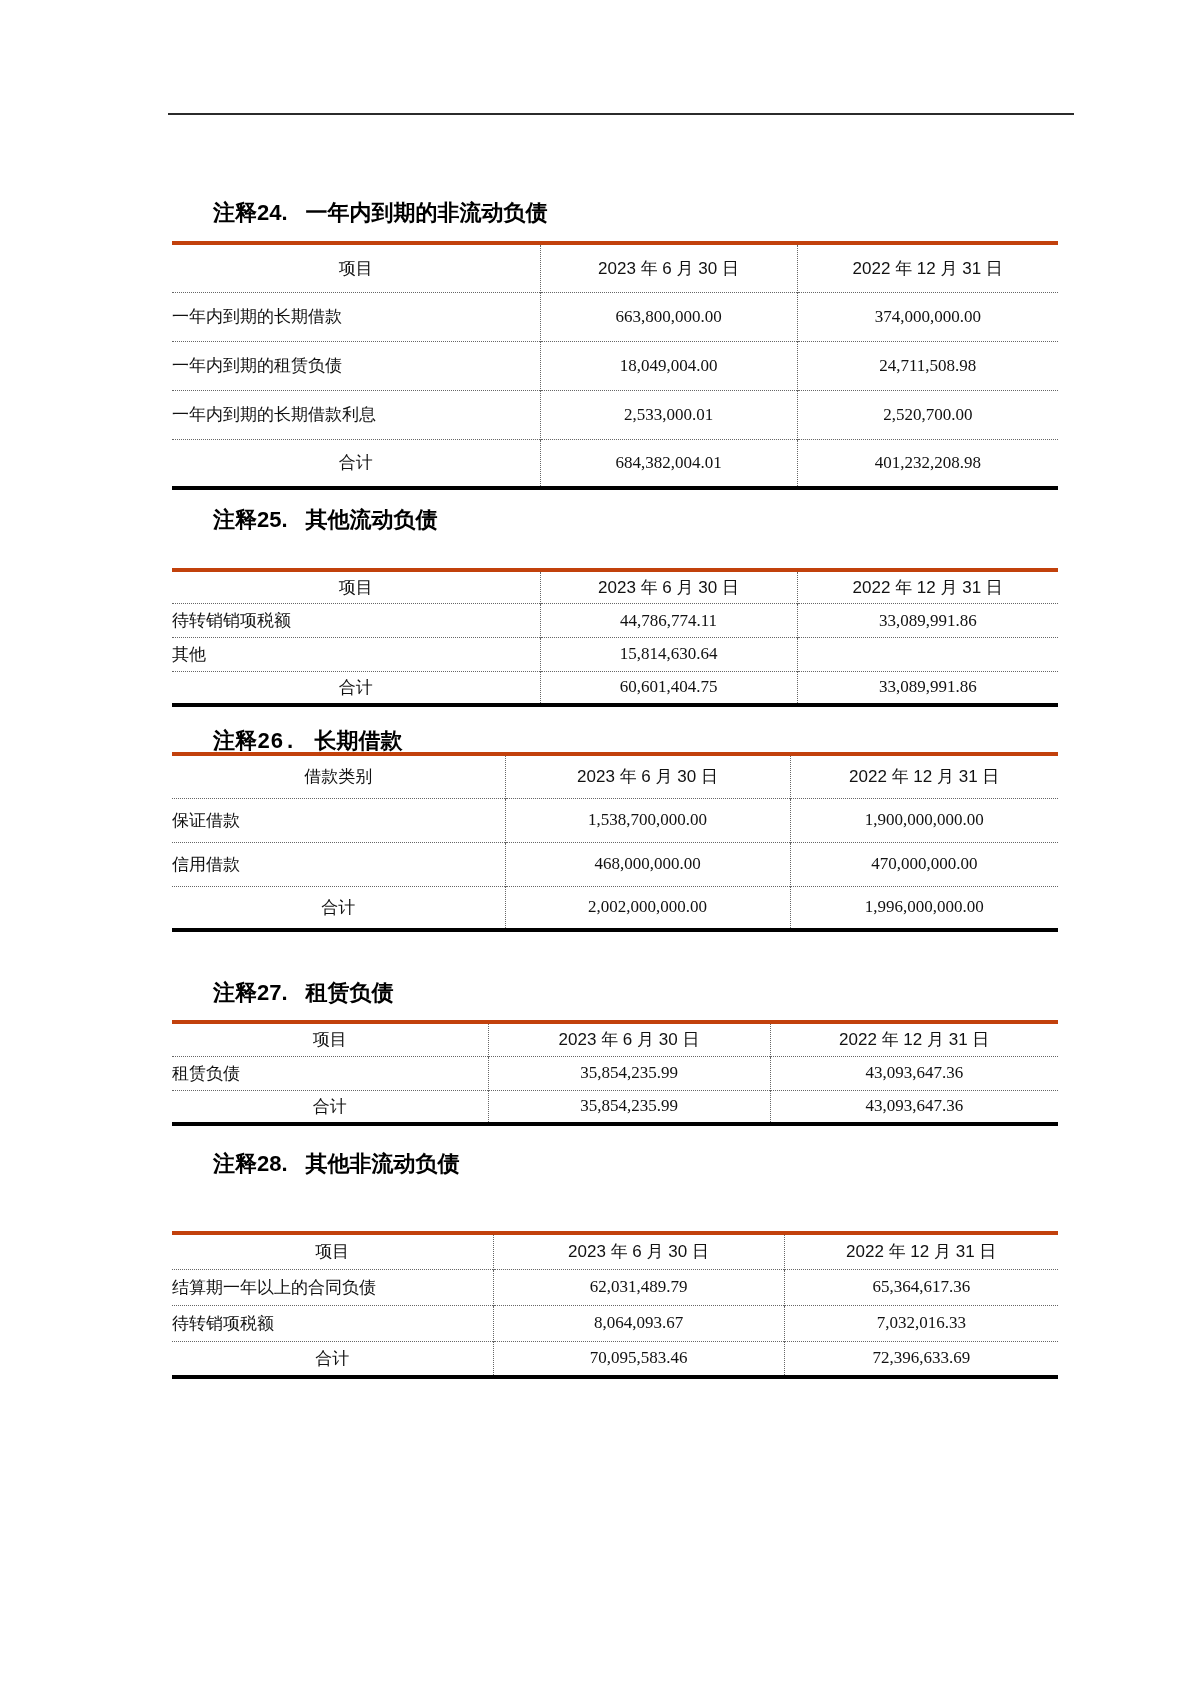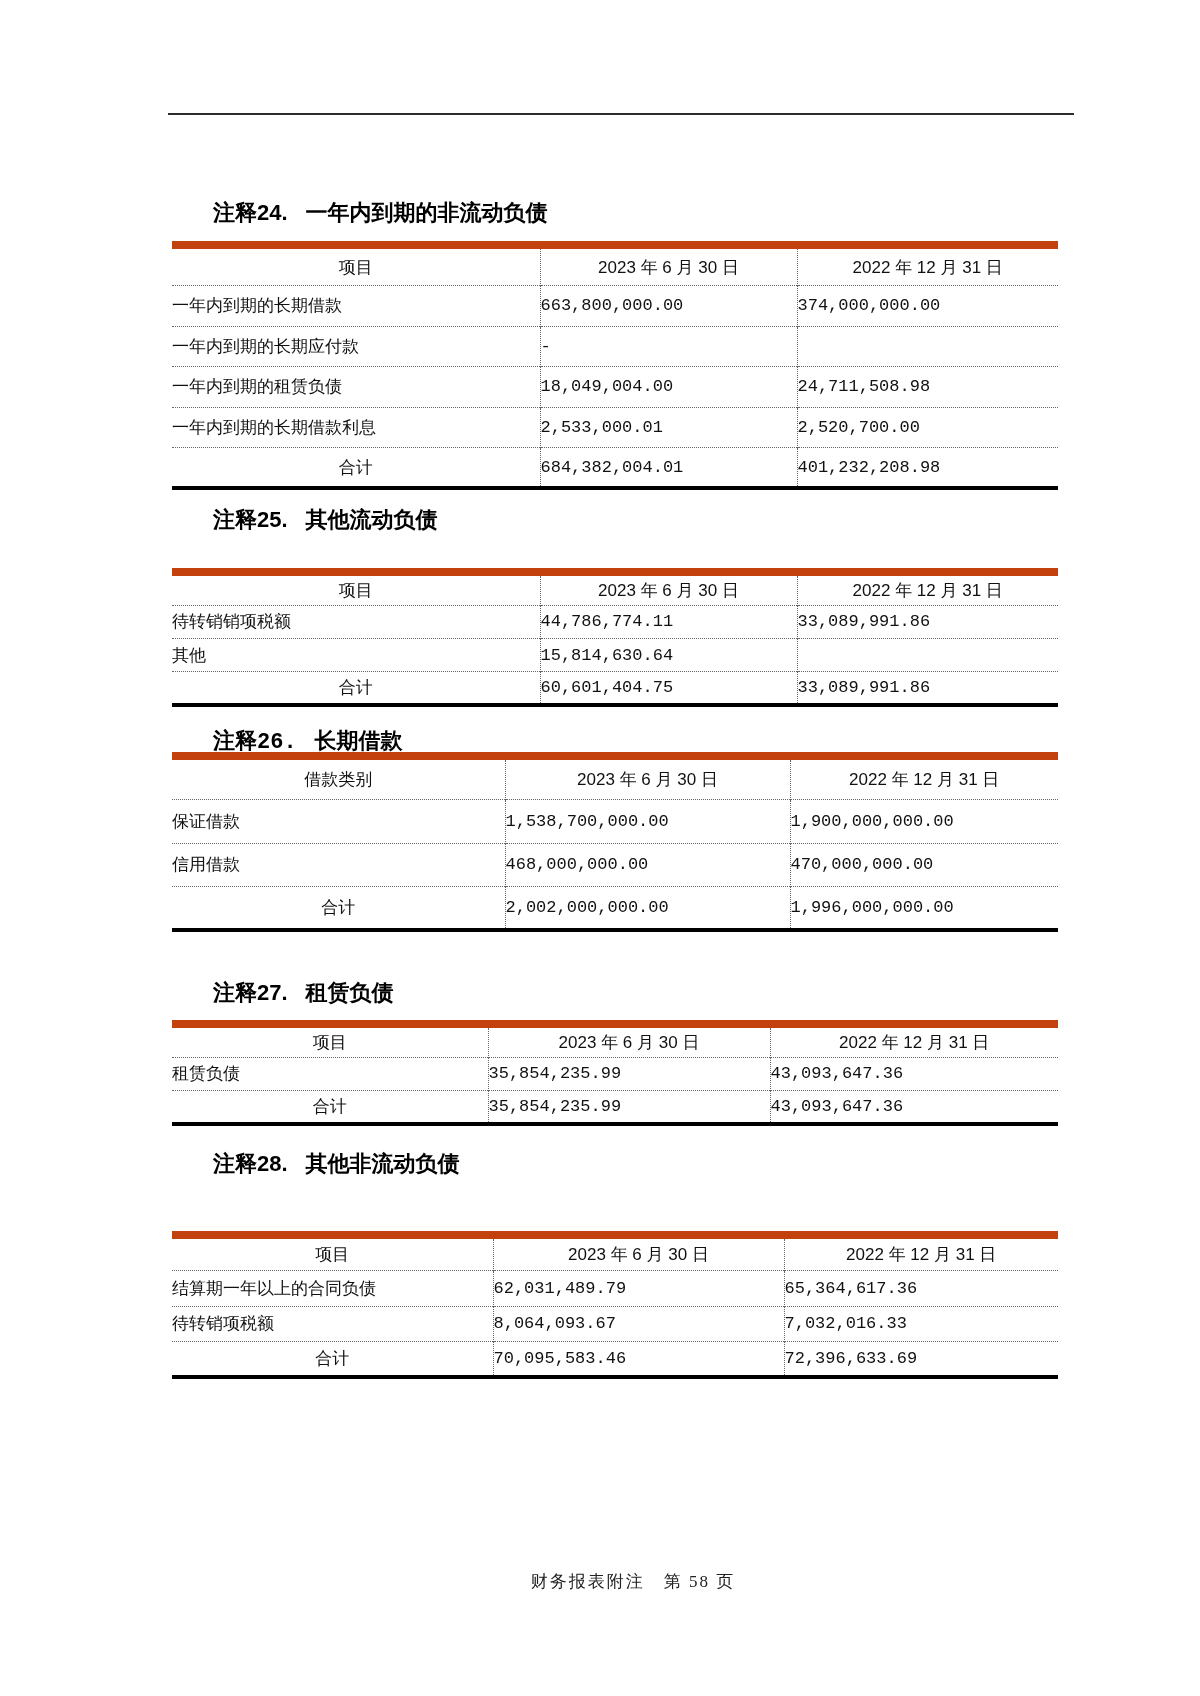--- a/index.html
+++ b/index.html
@@ -6,29 +6,29 @@
   #page{position:relative;width:1200px;height:1696px;background:#ffffff;overflow:hidden;
         font-family:"Liberation Serif","DejaVu Serif",serif;color:#111;}
 
   .top-rule{position:absolute;left:168px;top:113px;width:906px;height:2px;background:#2b2b2b;}
 
   .sec-heading{position:absolute;left:213px;font-family:"Liberation Sans","DejaVu Sans",sans-serif;
                font-weight:bold;font-size:22px;line-height:28px;color:#000;white-space:nowrap;}
   .sec-heading .sec-label{margin-right:18px;}
 
   table.fin{position:absolute;left:172px;width:886px;border-collapse:collapse;table-layout:fixed;
-            border-top:8px solid #c2410c;border-bottom:4px solid #000;}
+            border-top:4px solid #c2410c;border-bottom:4px solid #000;}
   table.fin td{padding:0;vertical-align:middle;font-size:17px;color:#111;overflow:hidden;}
   table.fin tr + tr td{border-top:1px dotted #666;}
   table.fin td + td{border-left:1px dotted #666;}
 
   td.lbl{text-align:left;padding-left:11px;font-family:"Liberation Serif","DejaVu Serif",serif;}
   td.ctr{text-align:center;font-family:"Liberation Serif","DejaVu Serif",serif;}
   td.date{text-align:center;font-family:"Liberation Sans","DejaVu Sans",sans-serif;}
-  td.num{text-align:left;padding-right:11px;font-family:Liberation Mono, monospace;}
+  td.num{text-align:center;padding-right:11px;font-family:Liberation Serif, serif;}
   tr.total-row td.lbl{text-align:center;padding-left:0;}
 
   #t24{top:241px;height:249px;} #t24 tr{height:34px;}
   #t25{top:568px;height:139px;} #t25 tr{height:33px;}
   #t26{top:752px;height:180px;} #t26 tr{height:34px;}
   #t27{top:1020px;height:106px;} #t27 tr{height:33px;}
   #t28{top:1231px;height:148px;} #t28 tr{height:35px;}
 
   #h24{top:199px;} #h25{top:506px;} #h26{top:729px;font-family:Liberation Mono, monospace;} #h27{top:979px;} #h28{top:1150px;}
 
@@ -57,25 +57,20 @@
       <td class="ctr">项目</td>
       <td class="date">2023 年 6 月 30 日</td>
       <td class="date">2022 年 12 月 31 日</td>
     </tr>
     <tr>
       <td class="lbl">一年内到期的长期借款</td>
       <td class="num">663,800,000.00</td>
       <td class="num">374,000,000.00</td>
     </tr>
     <tr>
-      <td class="lbl">一年内到期的长期应付款</td>
-      <td class="num">-</td>
-      <td class="num"></td>
-    </tr>
-    <tr>
       <td class="lbl">一年内到期的租赁负债</td>
       <td class="num">18,049,004.00</td>
       <td class="num">24,711,508.98</td>
     </tr>
     <tr>
       <td class="lbl">一年内到期的长期借款利息</td>
       <td class="num">2,533,000.01</td>
       <td class="num">2,520,700.00</td>
     </tr>
     <tr class="total-row">
@@ -206,15 +201,14 @@
       <td class="num">7,032,016.33</td>
     </tr>
     <tr class="total-row">
       <td class="lbl">合计</td>
       <td class="num">70,095,583.46</td>
       <td class="num">72,396,633.69</td>
     </tr>
   </tbody>
     </table>
 
-  <div class="footer">财务报表附注　第 58 页</div>
 
 </div>
 
 </body></html>

